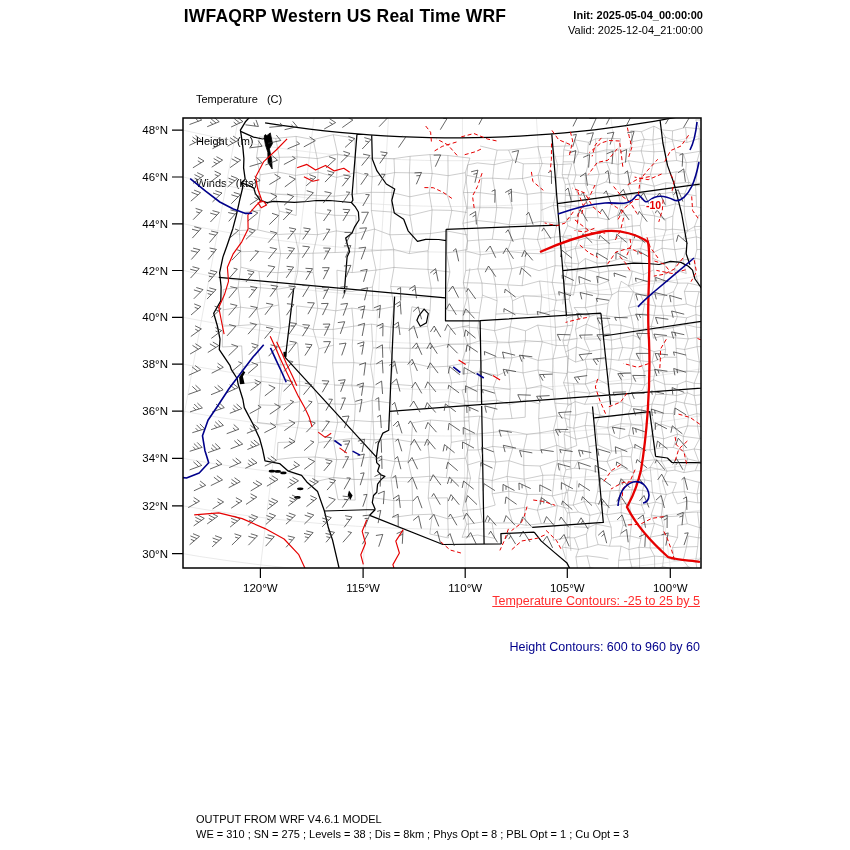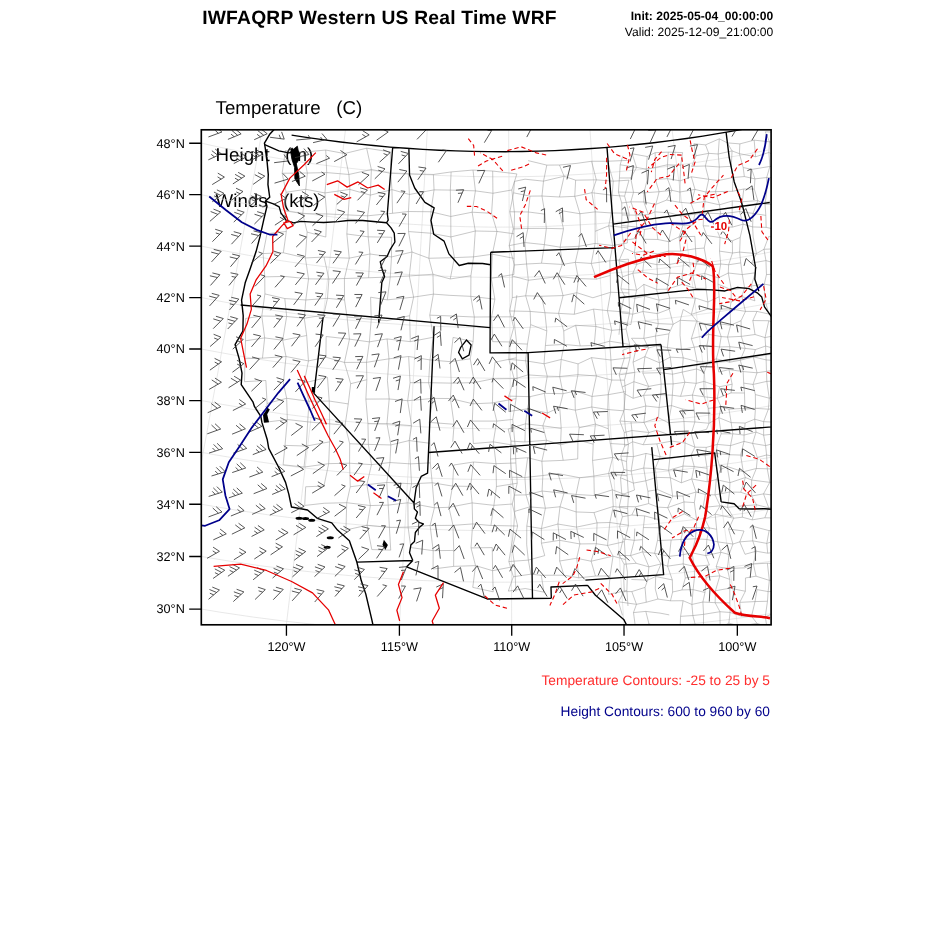--- a/index.html
+++ b/index.html
@@ -2,36 +2,36 @@
 <html><head>
 <meta charset="utf-8">
 <style>
   html,body{margin:0;padding:0;background:#fff;}
   #page{position:relative;width:850px;height:850px;background:#fff;overflow:hidden;
         font-family:"Liberation Sans","DejaVu Sans",sans-serif;color:#000;}
   .abs{position:absolute;}
   #title{left:115px;top:6px;width:460px;text-align:center;font-size:17.5px;font-weight:bold;letter-spacing:.2px;}
   #inits{right:147px;top:8px;text-align:right;font-size:11px;line-height:15px;}
   #init-line{font-weight:bold;}
-  #vars{left:196px;top:64px;font-size:17px;line-height:14px;white-space:pre;}
+  #vars{left:196px;top:64px;font-size:11px;line-height:14px;white-space:pre;}
   .legend-line{left:350px;width:350px;text-align:right;font-size:12.5px;}
   #legend-h{top:640px;}
-  #legend-t{top:612px;}
+  #legend-t{top:594px;text-decoration:underline;}
   #footer{left:196px;top:812px;font-size:11px;line-height:14.5px;}
   svg{position:absolute;left:0;top:0;}
   text{font-family:"Liberation Sans","DejaVu Sans",sans-serif;}
 </style>
 </head>
 <body>
 
 <div id="page">
   <div class="abs" id="title">IWFAQRP Western US Real Time WRF</div>
   <div class="abs" id="inits">
     <div id="init-line">Init: 2025-05-04_00:00:00</div>
-    <div id="valid-line">Valid: 2025-12-09_21:00:00</div>
+    <div id="valid-line">Valid: 2025-12-04_21:00:00</div>
   </div>
   <div class="abs" id="vars">
     <div>Temperature   (C)</div>
     <div>Height   (m)</div>
     <div>Winds   (kts)</div>
   </div>
 
   <svg id="map" width="850" height="850">
     <defs>
         <clipPath id="mapclip">
@@ -97,13 +97,17 @@
         <text x="363.1" y="592" font-size="11.5" text-anchor="middle">115°W</text>
         <text x="465.2" y="592" font-size="11.5" text-anchor="middle">110°W</text>
         <text x="567.3" y="592" font-size="11.5" text-anchor="middle">105°W</text>
         <text x="670.3" y="592" font-size="11.5" text-anchor="middle">100°W</text>
       </g>
   </svg>
 
   <div class="abs legend-line" id="legend-h" style="color: rgb(0, 0, 139);">Height Contours: 600 to 960 by 60</div>
   <div class="abs legend-line" id="legend-t" style="color: rgb(255, 46, 46);">Temperature Contours: -25 to 25 by 5</div>
 
+  <div class="abs" id="footer">
+    <div>OUTPUT FROM WRF V4.6.1 MODEL</div>
+    <div>WE = 310 ; SN = 275 ; Levels = 38 ; Dis = 8km ; Phys Opt = 8 ; PBL Opt = 1 ; Cu Opt = 3</div>
+  </div>
 </div>
 
 </body></html>

